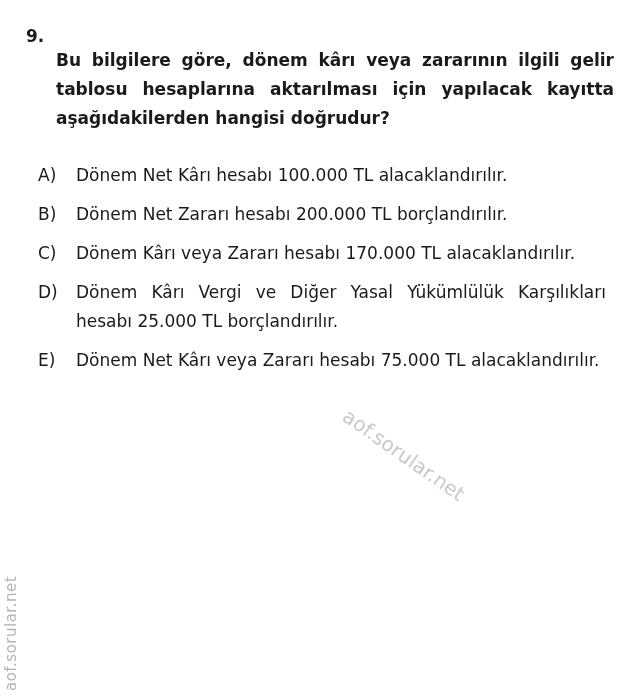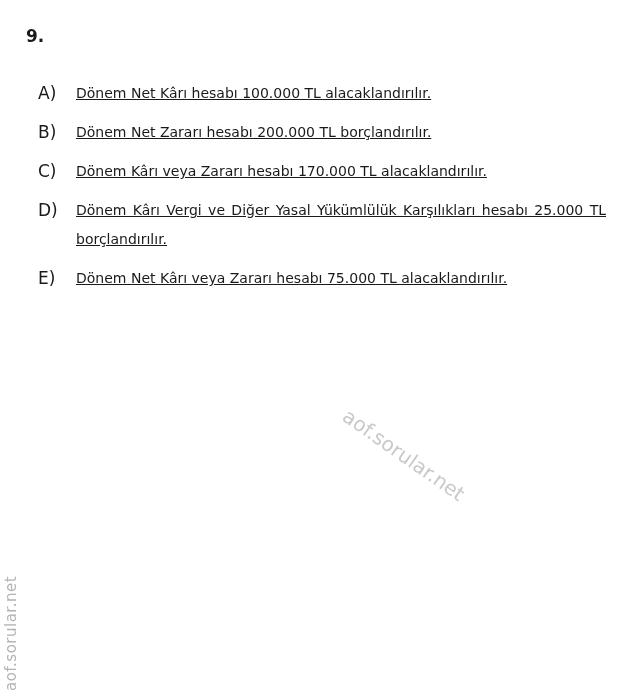--- a/index.html
+++ b/index.html
@@ -109,43 +109,43 @@
 
   .opt-letter {
     flex: 0 0 38px;
     width: 38px;
     font-size: 17px;
     line-height: 29px;
   }
 
   .opt-text {
     flex: 1 1 auto;
-    font-size: 14px;
+    font-size: 17px;
     line-height: 29px;
     text-align: justify;
     text-align-last: left;
     padding-right: 8px;
-    text-decoration: underline;
   }
 
   .opt-text.nojust {
     text-align: center;
   }
 </style>
 </head>
 <body>
 
 <div class="page">
 
   <div class="side-watermark">aof.sorular.net</div>
 
   <div class="question">
     <div class="q-head">
       <div class="q-number">9.</div>
       <div class="q-body">
+        <div class="q-prompt">Bu bilgilere göre, dönem kârı veya zararının ilgili gelir tablosu hesaplarına aktarılması için yapılacak kayıtta aşağıdakilerden hangisi doğrudur?</div>
       </div>
     </div>
 
     <div class="options">
       <div class="option">
         <div class="opt-letter">A)</div>
         <div class="opt-text">Dönem Net Kârı hesabı 100.000 TL alacaklandırılır.</div>
       </div>
       <div class="option">
         <div class="opt-letter">B)</div>

